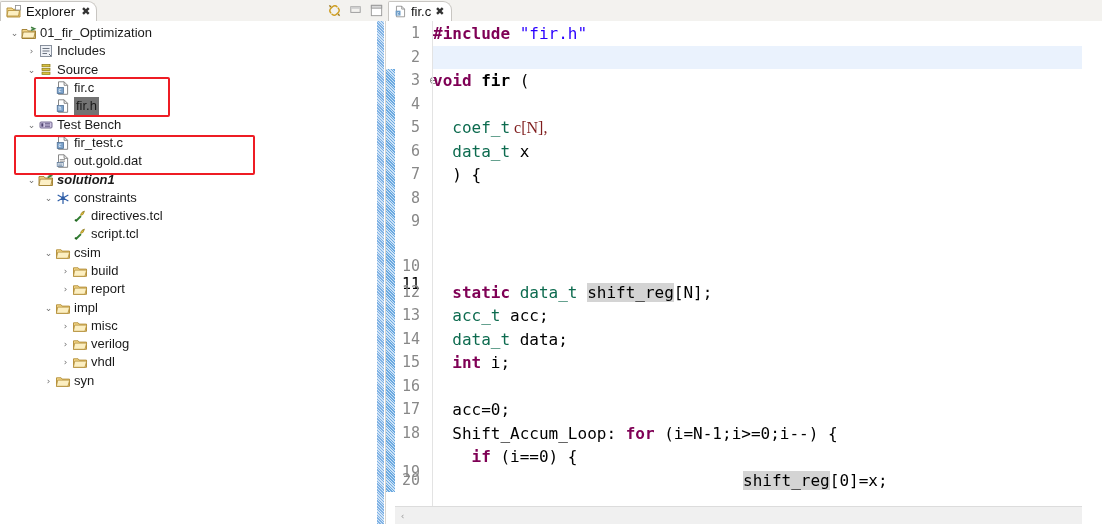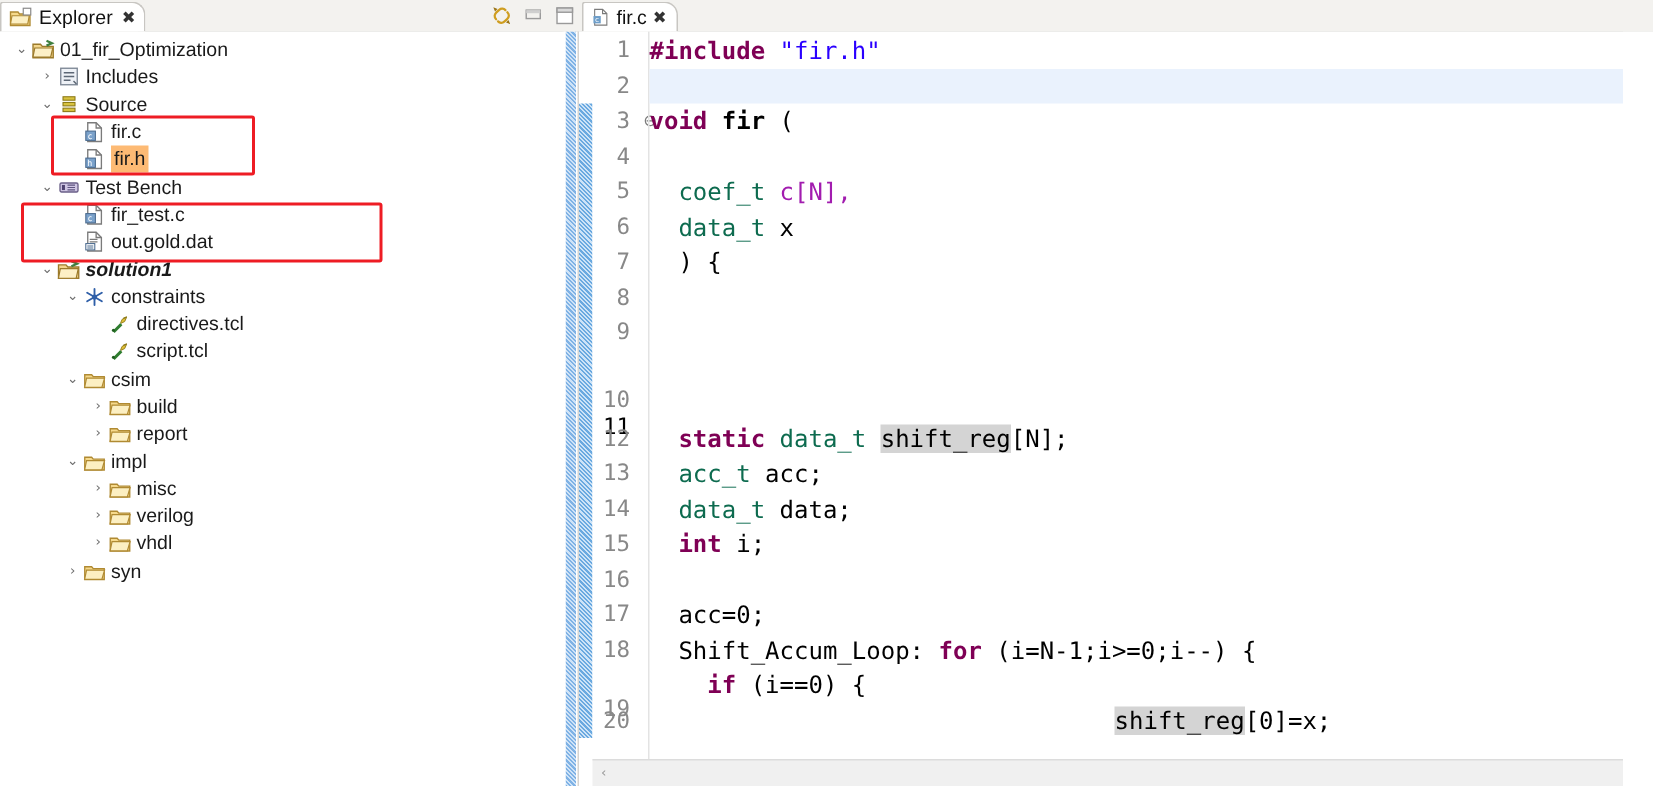--- a/index.html
+++ b/index.html
@@ -76,21 +76,21 @@
     width:13px;flex:0 0 13px;
     text-align:center;color:#6e6e6e;
     font-size:9px;line-height:18px;
     font-family:"DejaVu Sans",sans-serif;
   }
   .row .ico{
     width:16px;flex:0 0 16px;height:16px;
     position:relative;margin-right:3px;
   }
   .row .lbl{color:#1a1a1a;}
-  .row .lbl.sel{background:#fdba74;padding:0 2px;}
+  .row .lbl.sel{background:#737373;padding:0 2px;}
   .row .lbl.ital{font-style:italic;font-weight:bold;}
 
   
   .ico svg{display:block;width:16px;height:16px;}
 
   
   .annot{
     position:absolute;
     border:2.5px solid #ee1c24;
     border-radius:2px;
@@ -517,21 +517,21 @@
             <div class="gline" style="top: 377px; color: rgb(136, 136, 136);">17</div>
             <div class="gline" style="top: 400.5px; color: rgb(136, 136, 136);">18</div>
             <div class="gline" style="top: 440px; color: rgb(136, 136, 136);">19</div>
             <div class="gline" style="top: 447.5px; color: rgb(136, 136, 136);">20</div>
           </div>
         <div class="gutter-sep"></div>
         <div class="codelines" id="codelines">
             <div class="cl" style="top: 1px;"><span style="color: rgb(127, 0, 85); font-weight: bold;">#include </span><span style="color: rgb(42, 0, 255);">"fir.h"</span></div>
             <div class="cl curline" style="top: 24.5px; background: rgb(234, 242, 253);">&nbsp;</div>
             <div class="cl" style="top: 48px;"><span style="color: rgb(127, 0, 85); font-weight: bold;">void</span><span style="color: rgb(0, 0, 0);"> </span><span style="color: rgb(0, 0, 0); font-weight: bold;">fir</span><span style="color: rgb(0, 0, 0);"> (</span></div>
-            <div class="cl" style="top: 95px;"><span style="color: rgb(0, 0, 0);">  </span><span style="color: rgb(13, 107, 79);">coef_t</span><span style="color: #a21caf;"> c[N],</span></div>
+            <div class="cl" style="top: 95px;"><span style="color: rgb(0, 0, 0);">  </span><span style="color: rgb(13, 107, 79);">coef_t</span><span style="color: #7f1d1d; font-family: Liberation Serif, serif;"> c[N],</span></div>
             <div class="cl" style="top: 118.5px;"><span style="color: rgb(0, 0, 0);">  </span><span style="color: rgb(13, 107, 79);">data_t</span><span style="color: rgb(0, 0, 0);"> x</span></div>
             <div class="cl" style="top: 142px;"><span style="color: rgb(0, 0, 0);">  ) {</span></div>
             <div class="cl" style="top: 165.5px;">&nbsp;</div>
             <div class="cl" style="top: 189px;">&nbsp;</div>
             <div class="cl" style="top: 212.5px;">&nbsp;</div>
             <div class="cl" style="top: 236px;">&nbsp;</div>
             <div class="cl" style="top: 259.5px;"><span style="color: rgb(0, 0, 0);">  </span><span style="color: rgb(127, 0, 85); font-weight: bold;">static</span><span style="color: rgb(0, 0, 0);"> </span><span style="color: rgb(13, 107, 79);">data_t</span><span style="color: rgb(0, 0, 0);"> </span><span style="background: rgb(212, 212, 212);">shift_reg</span><span style="color: rgb(0, 0, 0);">[N];</span></div>
             <div class="cl" style="top: 283px;"><span style="color: rgb(0, 0, 0);">  </span><span style="color: rgb(13, 107, 79);">acc_t</span><span style="color: rgb(0, 0, 0);"> acc;</span></div>
             <div class="cl" style="top: 306.5px;"><span style="color: rgb(0, 0, 0);">  </span><span style="color: rgb(13, 107, 79);">data_t</span><span style="color: rgb(0, 0, 0);"> data;</span></div>
             <div class="cl" style="top: 330px;"><span style="color: rgb(0, 0, 0);">  </span><span style="color: rgb(127, 0, 85); font-weight: bold;">int</span><span style="color: rgb(0, 0, 0);"> i;</span></div>

